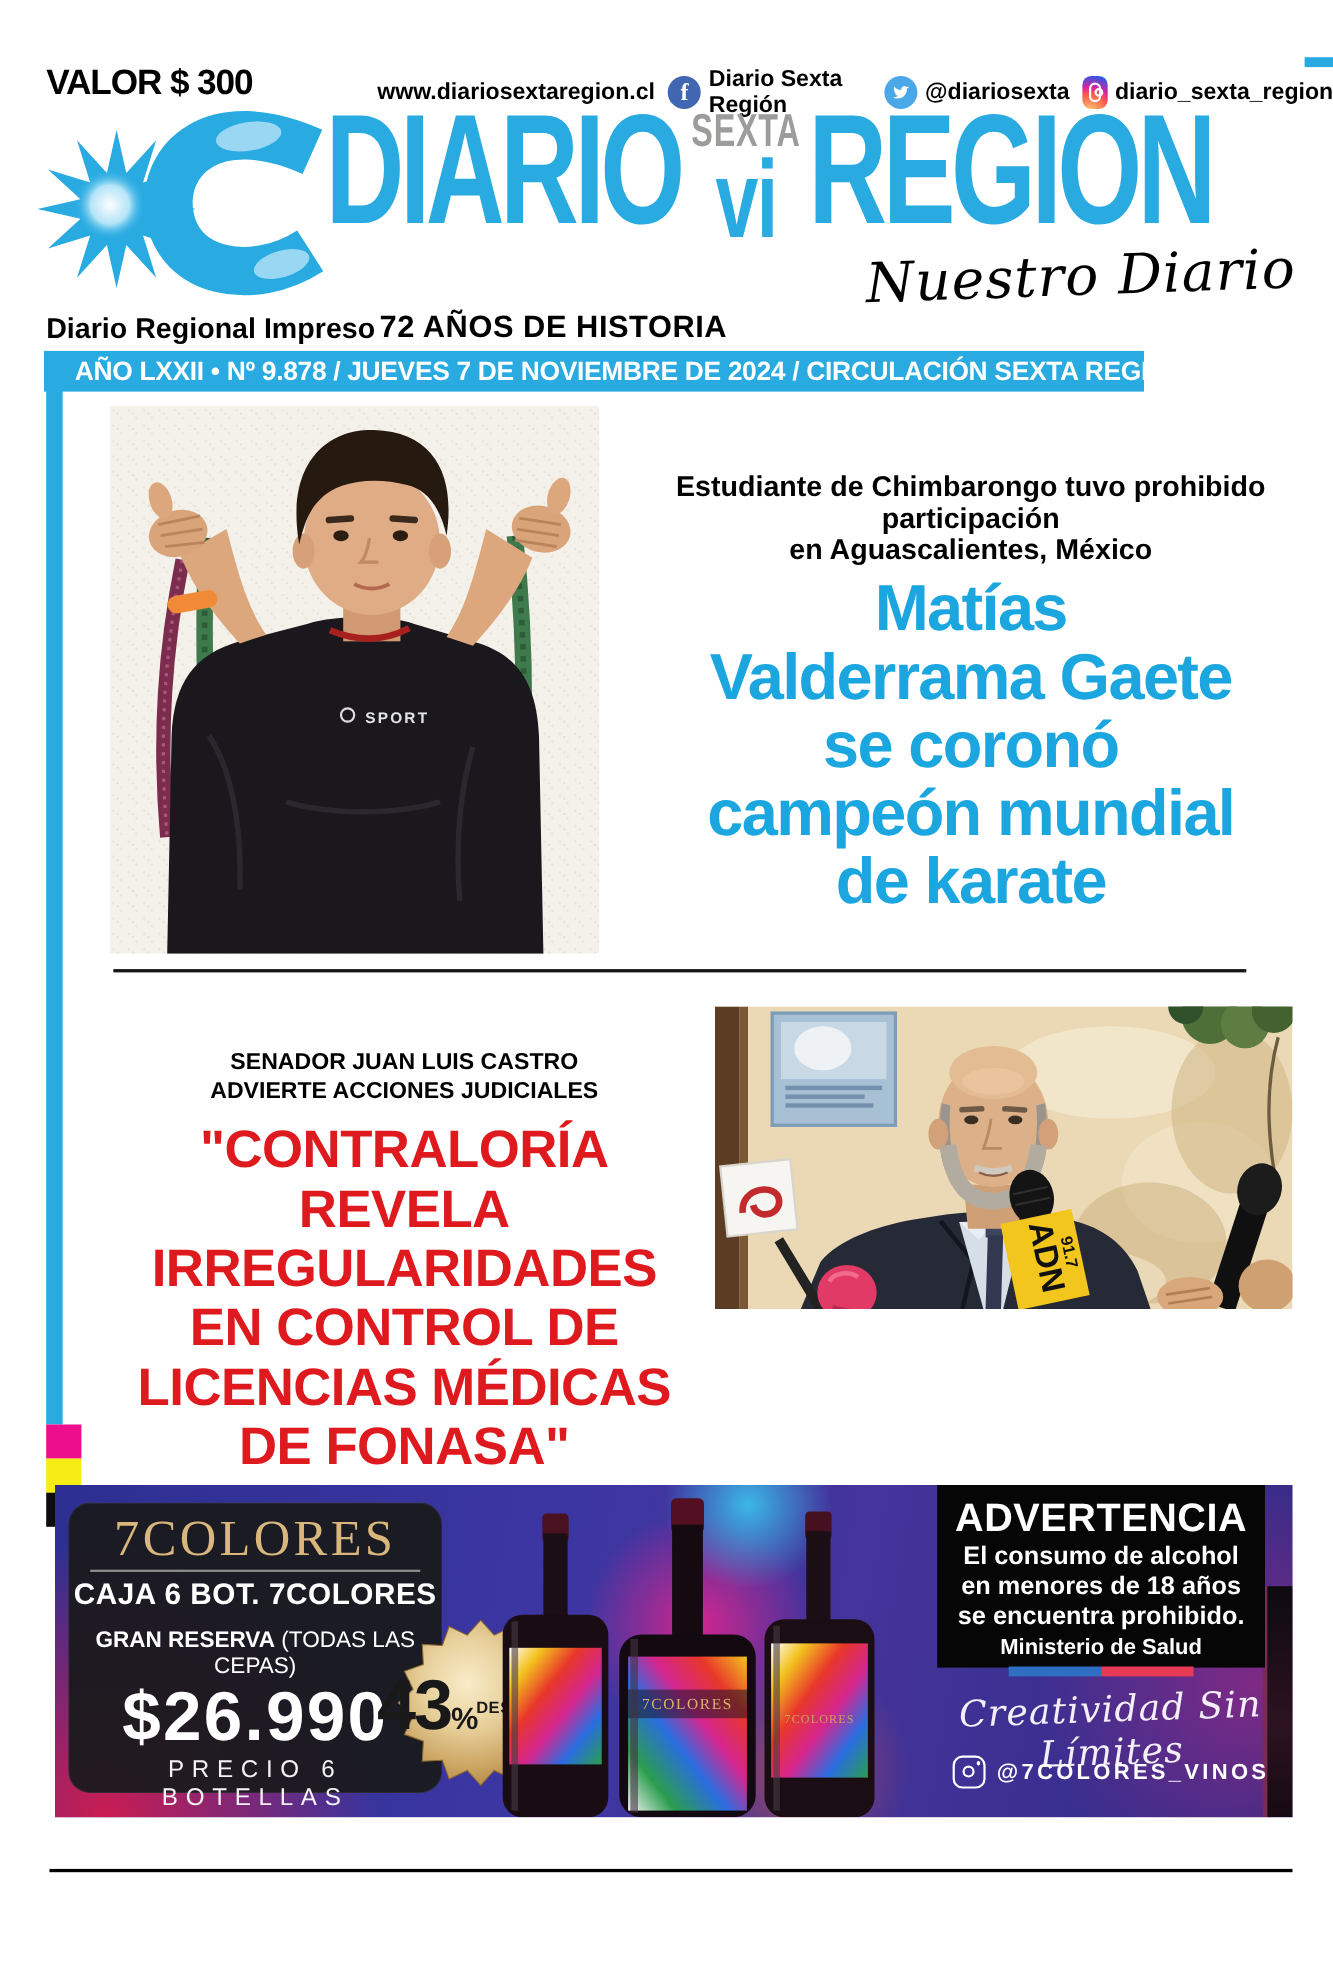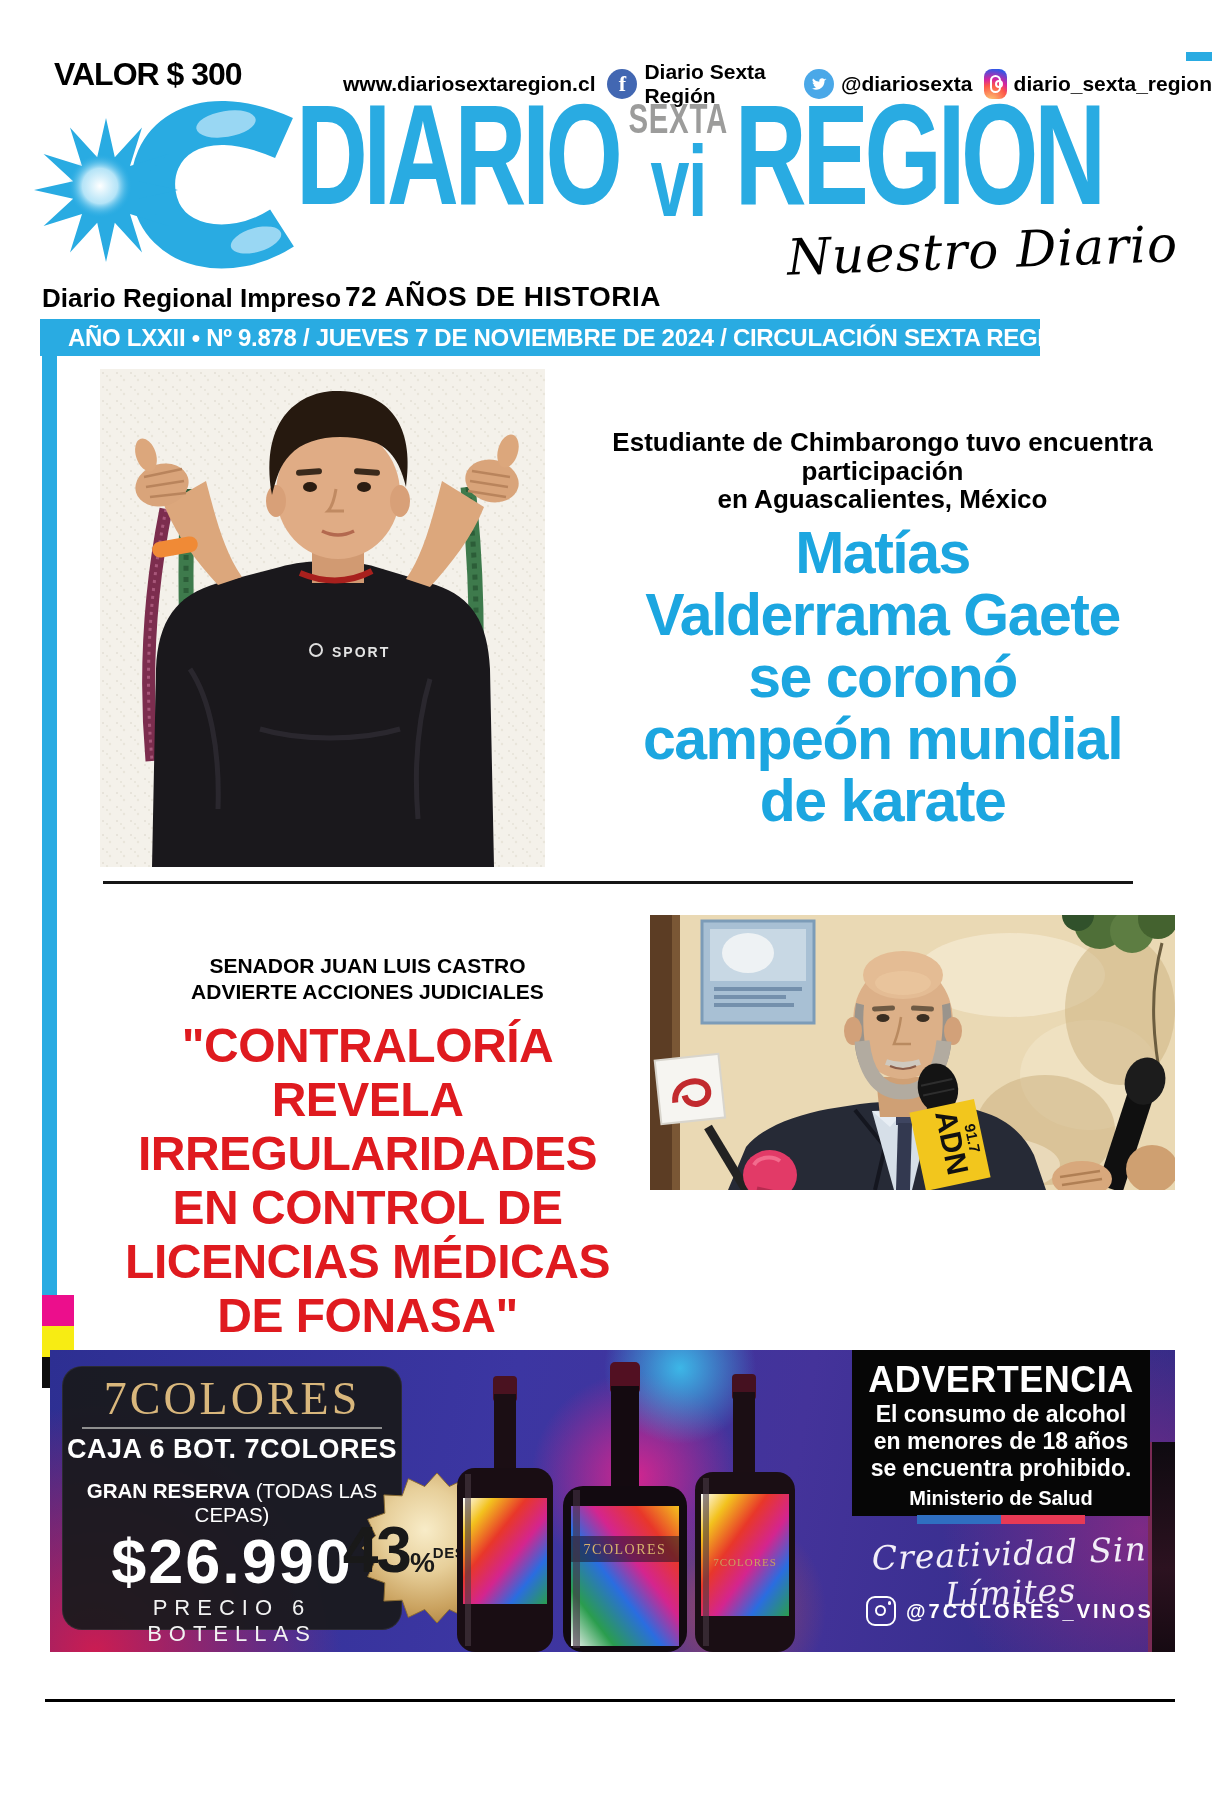--- a/index.html
+++ b/index.html
@@ -3,21 +3,21 @@
 <meta charset="utf-8">
 <style>
   * { margin:0; padding:0; box-sizing:border-box; }
   html,body { background:#888; }
   .page {
     position:relative; width:1212px; height:1800px; margin:0 auto;
     background:#ffffff; overflow:hidden;
     font-family:"Liberation Sans", sans-serif; color:#000;
   }
   
-  .price { position:absolute; left:42px; top:56px; font-size:32px; font-weight:bold; letter-spacing:-1px;margin-left:12px; }
+  .price { position:absolute; left:42px; top:56px; font-size:32px; font-weight:bold; letter-spacing:-1px; }
   .social-row { position:absolute; left:343px; top:60px; display:flex; align-items:center; font-size:21px; font-weight:bold; }
   .social-row .sep { width:16px; }
   .icon-circle { width:30px; height:30px; border-radius:50%; display:inline-flex; align-items:center; justify-content:center; margin-right:7px; flex:0 0 auto; }
   .fb { background:#4267b2; color:#fff; font-family:"Liberation Serif",serif; font-weight:bold; font-size:22px; }
   .tw { background:#4aa8e8; }
   .ig-badge { width:30px; height:30px; border-radius:8px; margin-right:7px; position:relative;
     background:radial-gradient(circle at 30% 110%, #fdd075 0%, #fd5949 45%, #d6249f 62%, #285aeb 92%); }
   .ig-badge i { position:absolute; inset:6px; border:2.5px solid #fff; border-radius:7px; }
   .ig-badge b { position:absolute; left:11px; top:11px; width:8px; height:8px; border:2.5px solid #fff; border-radius:50%; }
   .top-tick { position:absolute; left:1186px; top:52px; width:26px; height:9px; background:#29abe2; }
@@ -228,21 +228,21 @@
       <path d="M 236 120 C 234 132 232 138 228 142 L 244 142" stroke="#c08a62" stroke-width="3" fill="none"></path>
       <path d="M 222 162 Q 238 170 254 162" stroke="#b3694f" stroke-width="3.5" fill="none"></path>
 
       <circle cx="216" cy="281" r="6" fill="none" stroke="#dddddd" stroke-width="2"></circle>
       <text x="232" y="288" font-size="14" font-weight="bold" letter-spacing="2" fill="#e4e4e4" font-family="Liberation Sans, sans-serif">SPORT</text>
     </svg>
   </div>
 
   <div class="s1-block">
     <div class="s1-kicker">
-      <div>Estudiante de Chimbarongo tuvo encuentra</div>
+      <div>Estudiante de Chimbarongo tuvo prohibido</div>
       <div>participación</div>
       <div>en Aguascalientes, México</div>
     </div>
     <div class="s1-headline">
       <div>Matías</div>
       <div>Valderrama Gaete</div>
       <div>se coronó</div>
       <div>campeón mundial</div>
       <div>de karate</div>
     </div>

